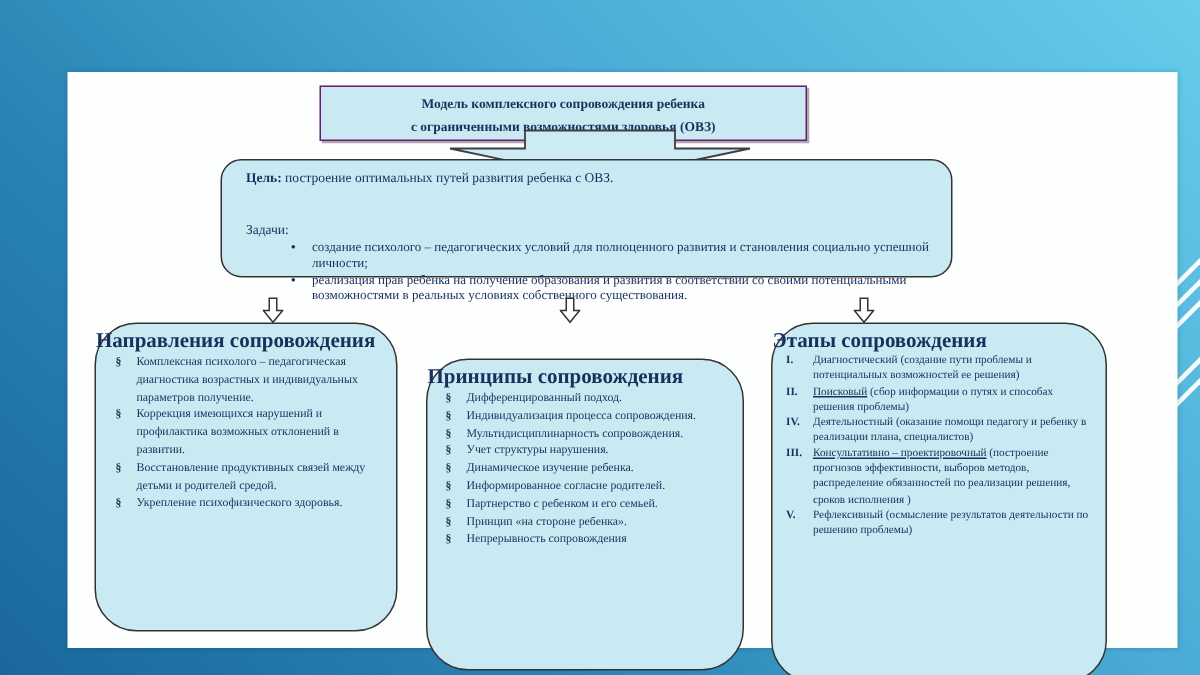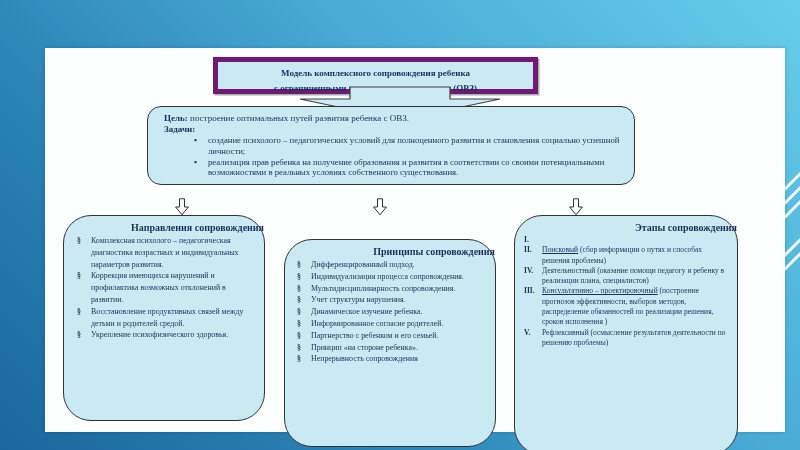--- a/index.html
+++ b/index.html
@@ -4,41 +4,41 @@
 <style>
   html,body{margin:0;padding:0;}
   body{width:800px;height:450px;position:relative;overflow:hidden;
        font-family:"Liberation Serif","DejaVu Serif",serif;}
   .bg{position:absolute;inset:0;
       background:linear-gradient(225deg,#66cdea 0%,#49abd6 38%,#2b85b6 68%,#1a679d 100%);}
   .stripes{position:absolute;left:748px;top:168px;width:52px;height:170px;}
   .slide{position:absolute;left:45px;top:48px;width:740px;height:384px;
          background:#fdfefe;box-shadow:0 0 4px rgba(0,0,0,.18);}
   .title-box{position:absolute;left:168px;top:9px;width:325px;height:37px;
-             background:#c9eaf3;border:5px solid #701a75;
+             background:#c9eaf3;border:1px solid #701a75;
              box-shadow:1.5px 1.5px 0 rgba(70,70,70,.45);
              text-align:center;padding-top:4px;box-sizing:border-box;}
   .title-box div{font-size:9px;font-weight:700;color:#17305c;line-height:14.5px;}
   .wide-arrow{position:absolute;left:250px;top:37px;}
   .goal-box{position:absolute;left:102px;top:58px;width:488px;height:79px;
             background:#c9eaf3;border:1.5px solid #333;border-radius:14px;
             box-sizing:border-box;padding:6px 10px 0 16px;color:#17305c;}
   .goal-line{font-size:9px;line-height:11px;}
   .goal-line b{font-weight:700;}
-  .tasks-label{font-size:9px;line-height:11px;font-weight:700;}
+  .tasks-label{font-size:9px;line-height:11px;font-weight:400;margin-top:24px;}
   .goal-list{margin-left:30px;}
   .goal-list .li{display:flex;font-size:8.7px;line-height:10.8px;}
   .goal-list .mark{width:14px;flex:0 0 14px;font-weight:700;}
   .small-arrow{position:absolute;top:150px;}
   .col{position:absolute;top:167px;background:#c9eaf3;border:1.3px solid #333;
        border-radius:28px;box-sizing:border-box;padding-top:6px;color:#17305c;}
   .box1{left:18px;width:202px;height:206px;}
   .box2{left:239px;width:212px;height:208px;margin-top:24px;}
   .box3{left:469px;width:224px;height:240px;}
-  .col-title{text-align:right;font-size:10px;font-weight:700;line-height:11px;
+  .col-title{text-align:left;font-size:14px;font-weight:700;line-height:11px;
              margin-bottom:2px;}
   .col-list{padding:0 8px 0 13px;}
   .col-list .li{display:flex;font-size:7.9px;line-height:11.8px;}
   .col-list .mark{width:14px;flex:0 0 14px;font-weight:700;}
   .box2 .col-list{padding:0 18px 0 12px;}
   .box3 .col-list{padding:0 7px 0 6px;}
   .box3 .col-list .li{font-size:7.5px;line-height:10.3px;}
   .box3 .col-list .mark{width:21px;flex:0 0 21px;text-align:left;padding-left:3px;
                         box-sizing:border-box;}
   .txt{flex:1;}
@@ -99,21 +99,21 @@
   <svg class="small-arrow" style="left:524px" width="14" height="18" viewBox="0 0 14 18">
     <polygon points="4.5,0.8 9.5,0.8 9.5,9 13.4,9 7,16.8 0.6,9 4.5,9" fill="#ffffff" stroke="#333" stroke-width="1"></polygon>
   </svg>
 
   <div class="col box1">
     <div class="col-title">Направления сопровождения</div>
     <div class="col-list">
 
         <div class="li">
           <span class="mark">§</span>
-          <span class="txt">Комплексная психолого – педагогическая диагностика возрастных и индивидуальных параметров развития.</span>
+          <span class="txt">Комплексная психолого – педагогическая диагностика возрастных и индивидуальных параметров получение.</span>
         </div>
 
         <div class="li">
           <span class="mark">§</span>
           <span class="txt">Коррекция имеющихся нарушений и профилактика возможных отклонений в развитии.</span>
         </div>
 
         <div class="li">
           <span class="mark">§</span>
           <span class="txt">Восстановление продуктивных связей между детьми и родителей средой.</span>
@@ -176,20 +176,21 @@
         </div>
       </div>
   </div>
 
   <div class="col box3">
     <div class="col-title">Этапы сопровождения</div>
     <div class="col-list">
 
         <div class="li">
           <span class="mark">I.</span>
+          <span class="txt"><span>Диагностический</span> <span>(создание пути проблемы и потенциальных возможностей ее решения)</span></span>
         </div>
 
         <div class="li">
           <span class="mark">II.</span>
           <span class="txt"><span class="u">Поисковый</span> <span>(сбор информации о путях и способах решения проблемы)</span></span>
         </div>
 
         <div class="li">
           <span class="mark">IV.</span>
           <span class="txt"><span>Деятельностный</span> <span>(оказание помощи педагогу и ребенку в реализации плана, специалистов)</span></span>

